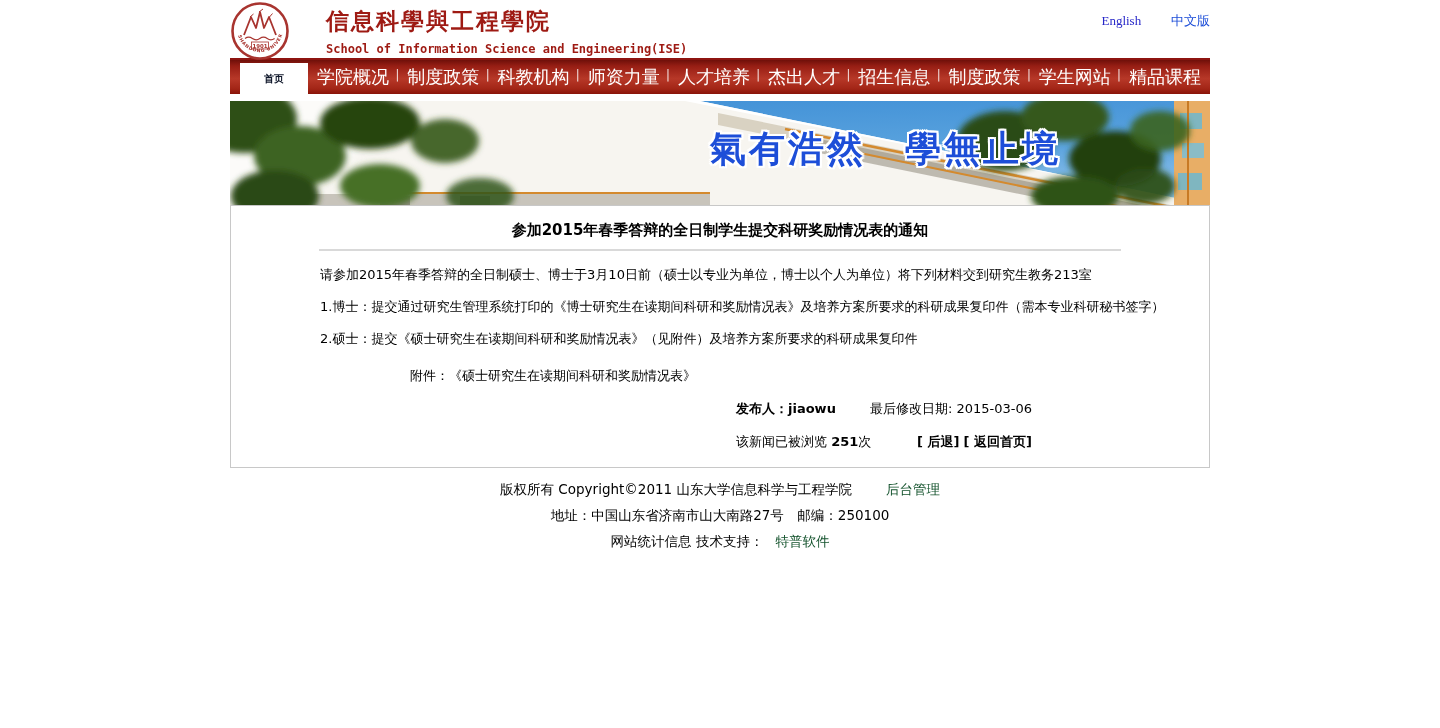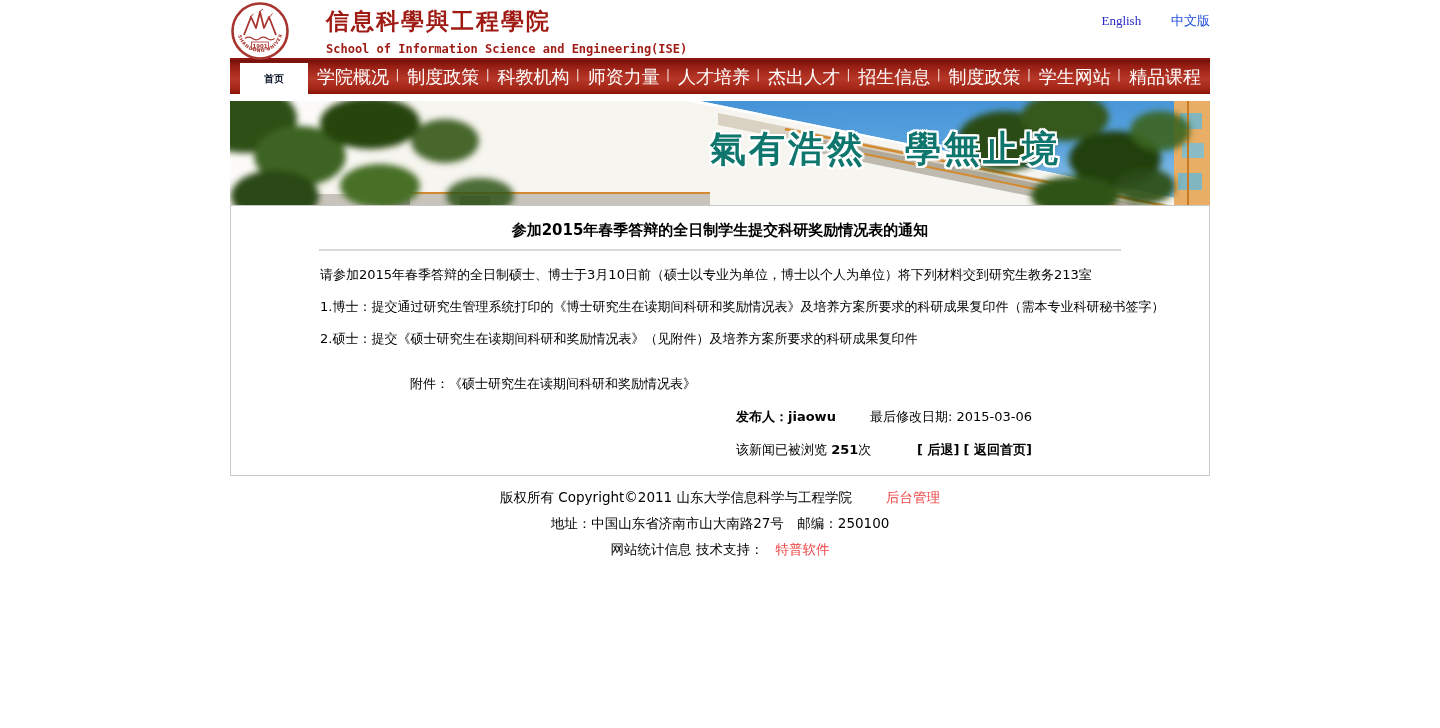--- a/index.html
+++ b/index.html
@@ -37,41 +37,41 @@
     flex:1; position:relative; display:flex; align-items:center; justify-content:center;
     color:#fff; font-size:18px; cursor:pointer; white-space:nowrap;
   }
   .nav-item::before { content:"|"; position:absolute; left:-3px; top:7px; color:rgba(255,255,255,.78); font-size:13px; }
 
   
   .banner { height:104px; margin-top:7px; position:relative; overflow:hidden; }
   .banner svg { display:block; width:980px; height:104px; }
   .slogan {
     position:absolute; left:480px; top:24px;
-    font-size:36px; font-weight:bold; color:#0f766e; letter-spacing:3px; white-space:nowrap;
+    font-size:36px; font-weight:bold; color:#1d4ed8; letter-spacing:3px; white-space:nowrap;
     text-shadow:-2px -2px 0 #fff, 2px -2px 0 #fff, -2px 2px 0 #fff, 2px 2px 0 #fff,
                  0 -2px 0 #fff, 0 2px 0 #fff, -2px 0 0 #fff, 2px 0 0 #fff;
   }
 
   
   .article-box { border:1px solid #c8c8c8; background:#fff; min-height:227px; padding-bottom:16px; }
   .article-title { text-align:center; font-size:15px; font-weight:bold; padding-top:15px; }
   .article-hr { height:2px; background:#d9d9d9; margin:9px 88px 0 88px; }
   .article-p { font-size:13px; margin:16px 40px 0 89px; line-height:16px; }
-  .article-attach { font-size:13px; margin:28px 40px 0 179px; }
+  .article-attach { font-size:13px; margin:20px 40px 0 179px; }
   .article-attach a { color:#000; text-decoration:none; cursor:pointer; }
   .meta { margin-left:505px; width:296px; font-size:13px; }
   .meta-row { display:flex; justify-content:space-between; margin-top:15px; }
   .meta-row.second { }
   .meta b { font-weight:bold; }
   .meta a { color:#000; text-decoration:none; font-weight:bold; cursor:pointer; }
 
   
   .footer { text-align:center; padding-top:8px; font-size:13.5px; line-height:26px; }
-  .footer a { color:#ef4444; text-decoration:none; cursor:pointer; }
+  .footer a { color:#14532d; text-decoration:none; cursor:pointer; }
   .footer .admin { margin-left:34px; }
   .footer .support { margin-left:12px; }
 </style>
 </head>
 <body>
 
 <div class="wrapper">
 
   <div class="header">
     <div class="logo">

